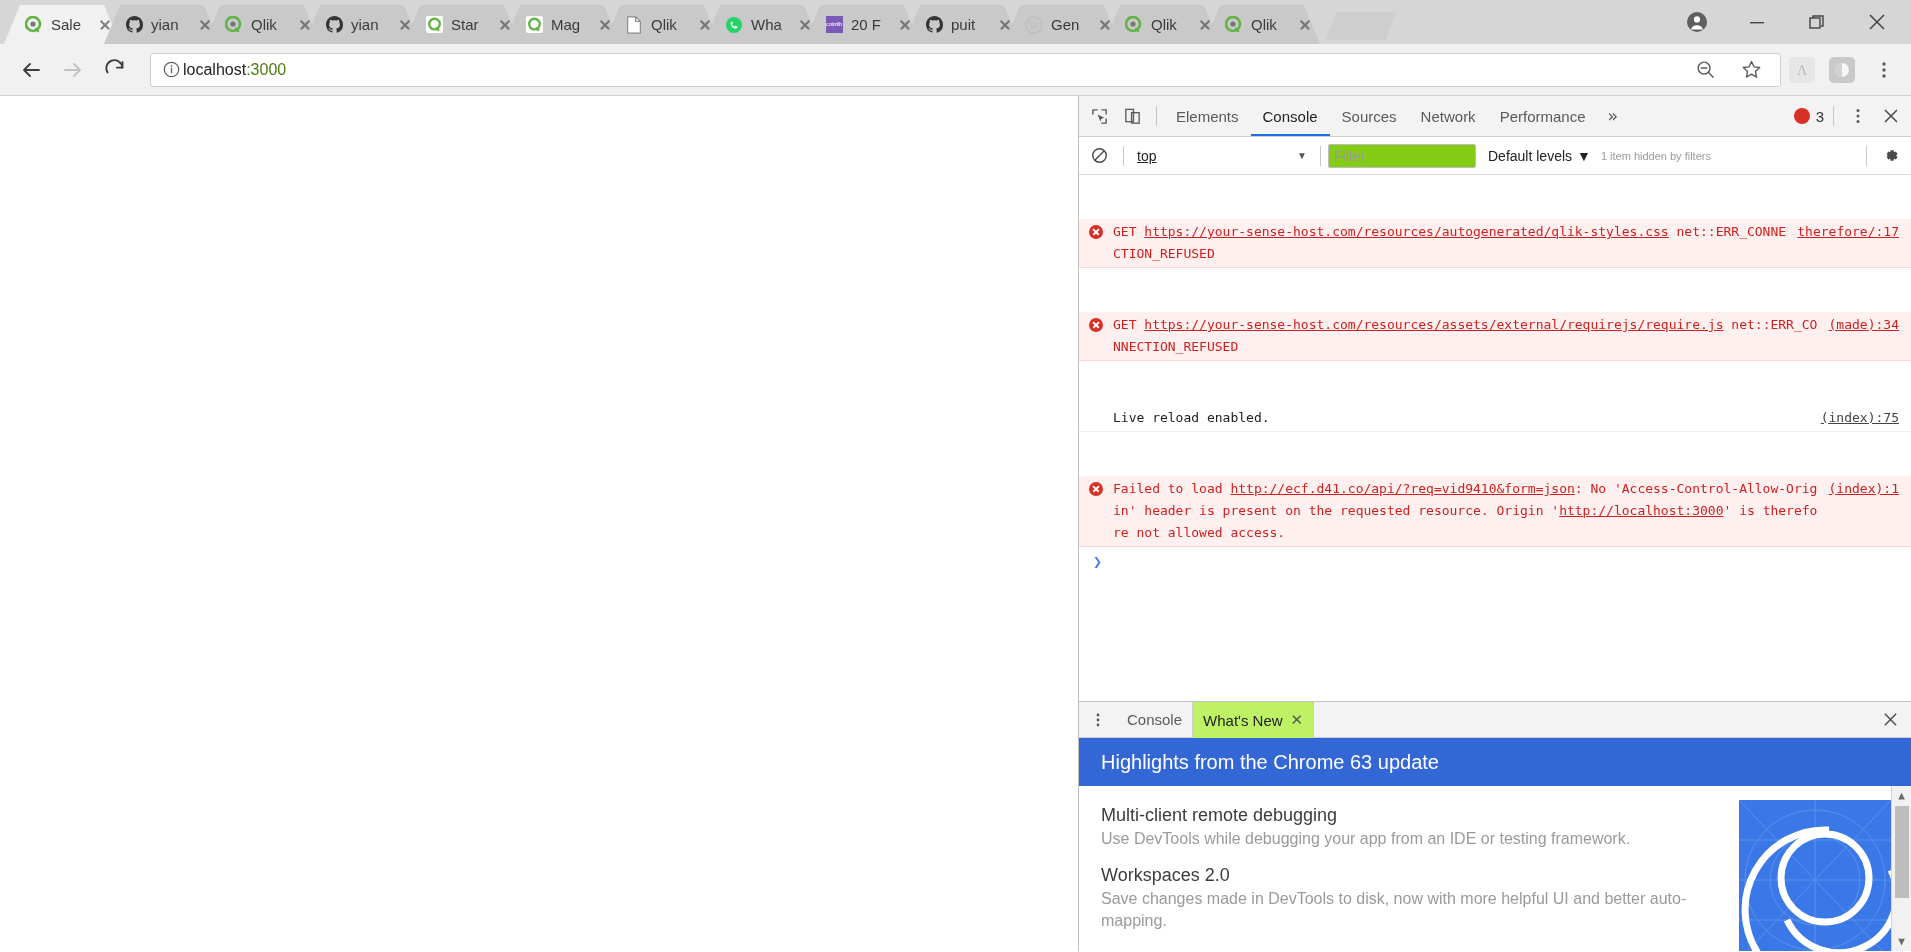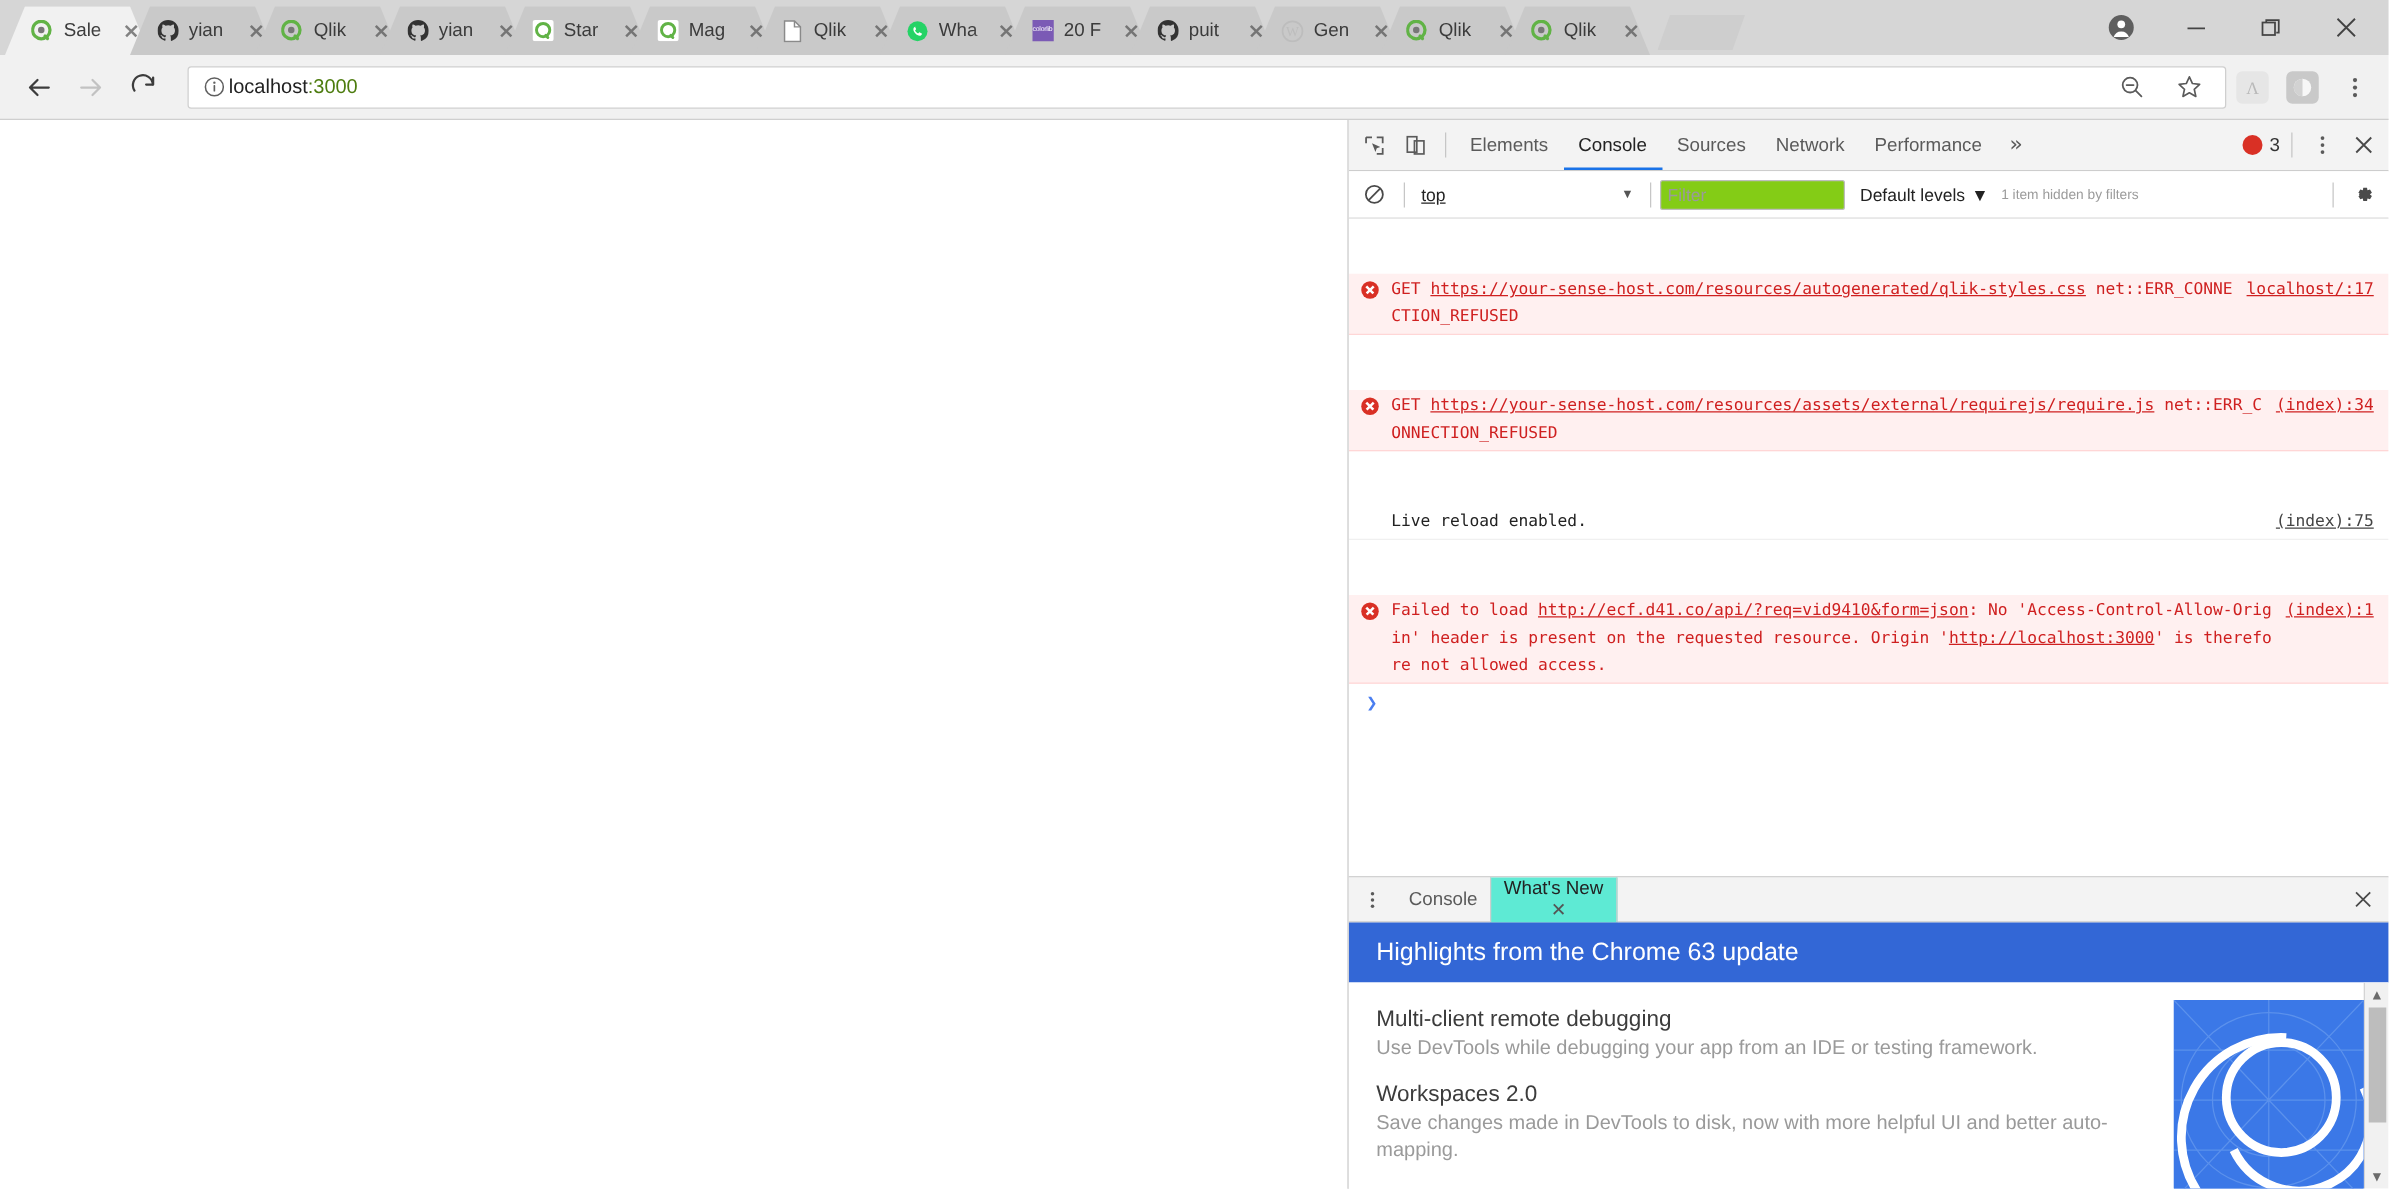--- a/index.html
+++ b/index.html
@@ -174,24 +174,23 @@
   .drawer-tabs {
     height: 36px; background: #f3f3f3; display: flex; align-items: stretch;
     border-bottom: 1px solid #cdcdcd;
   }
   .drawer-kebab { width: 38px; display:flex; align-items:center; justify-content:center; }
   .dw-tab {
     display:flex; align-items:center; padding: 0 10px;
     font-family:"Liberation Sans",sans-serif; font-size: 15px; color: #5a5a5a;
   }
   .dw-tab.active {
-    background:#5eead4; color:#222;
+    background:#bef264; color:#222;
     border-left:1px solid #cdcdcd; border-right:1px solid #cdcdcd;
     margin-bottom:-1px;
-    flex-direction:column;
   }
   .dw-tab .x { margin-left: 8px; font-size: 15px; color: #555; }
   .drawer-close { margin-left:auto; width: 42px; display:flex; align-items:center; justify-content:center;}
 
   .wn-banner {
     background: #3367d6; color: #fff; height: 48px; display:flex; align-items:center;
     padding-left: 22px; font-family:"Liberation Sans",sans-serif; font-size: 20px;
   }
   .wn-body { position: relative; background:#fff; height: 165px; display:flex; overflow:hidden; }
   .wn-items { flex: 1 1 auto; padding: 16px 0 0 22px; }
@@ -565,29 +564,29 @@
         </span>
       </div>
 
       <div class="console-scroll">
 
         <div class="cmsg err">
           <span class="cicon">
               <span class="cicon-dot"></span>
             </span>
           <span class="ctext"><span>GET </span><span class="lnk">https://your-sense-host.com/resources/autogenerated/qlik-styles.css</span><span> net::ERR_CONNECTION_REFUSED</span></span>
-          <span class="csrc">localhost/:17</span>
+          <span class="csrc">therefore/:17</span>
         </div>
 
         <div class="cmsg err">
           <span class="cicon">
               <span class="cicon-dot"></span>
             </span>
           <span class="ctext"><span>GET </span><span class="lnk">https://your-sense-host.com/resources/assets/external/requirejs/require.js</span><span> net::ERR_CONNECTION_REFUSED</span></span>
-          <span class="csrc">(index):34</span>
+          <span class="csrc">(made):34</span>
         </div>
 
         <div class="cmsg info">
           <span class="cicon"></span>
           <span class="ctext">Live reload enabled.</span>
           <span class="csrc">(index):75</span>
         </div>
 
         <div class="cmsg err">
           <span class="cicon">

